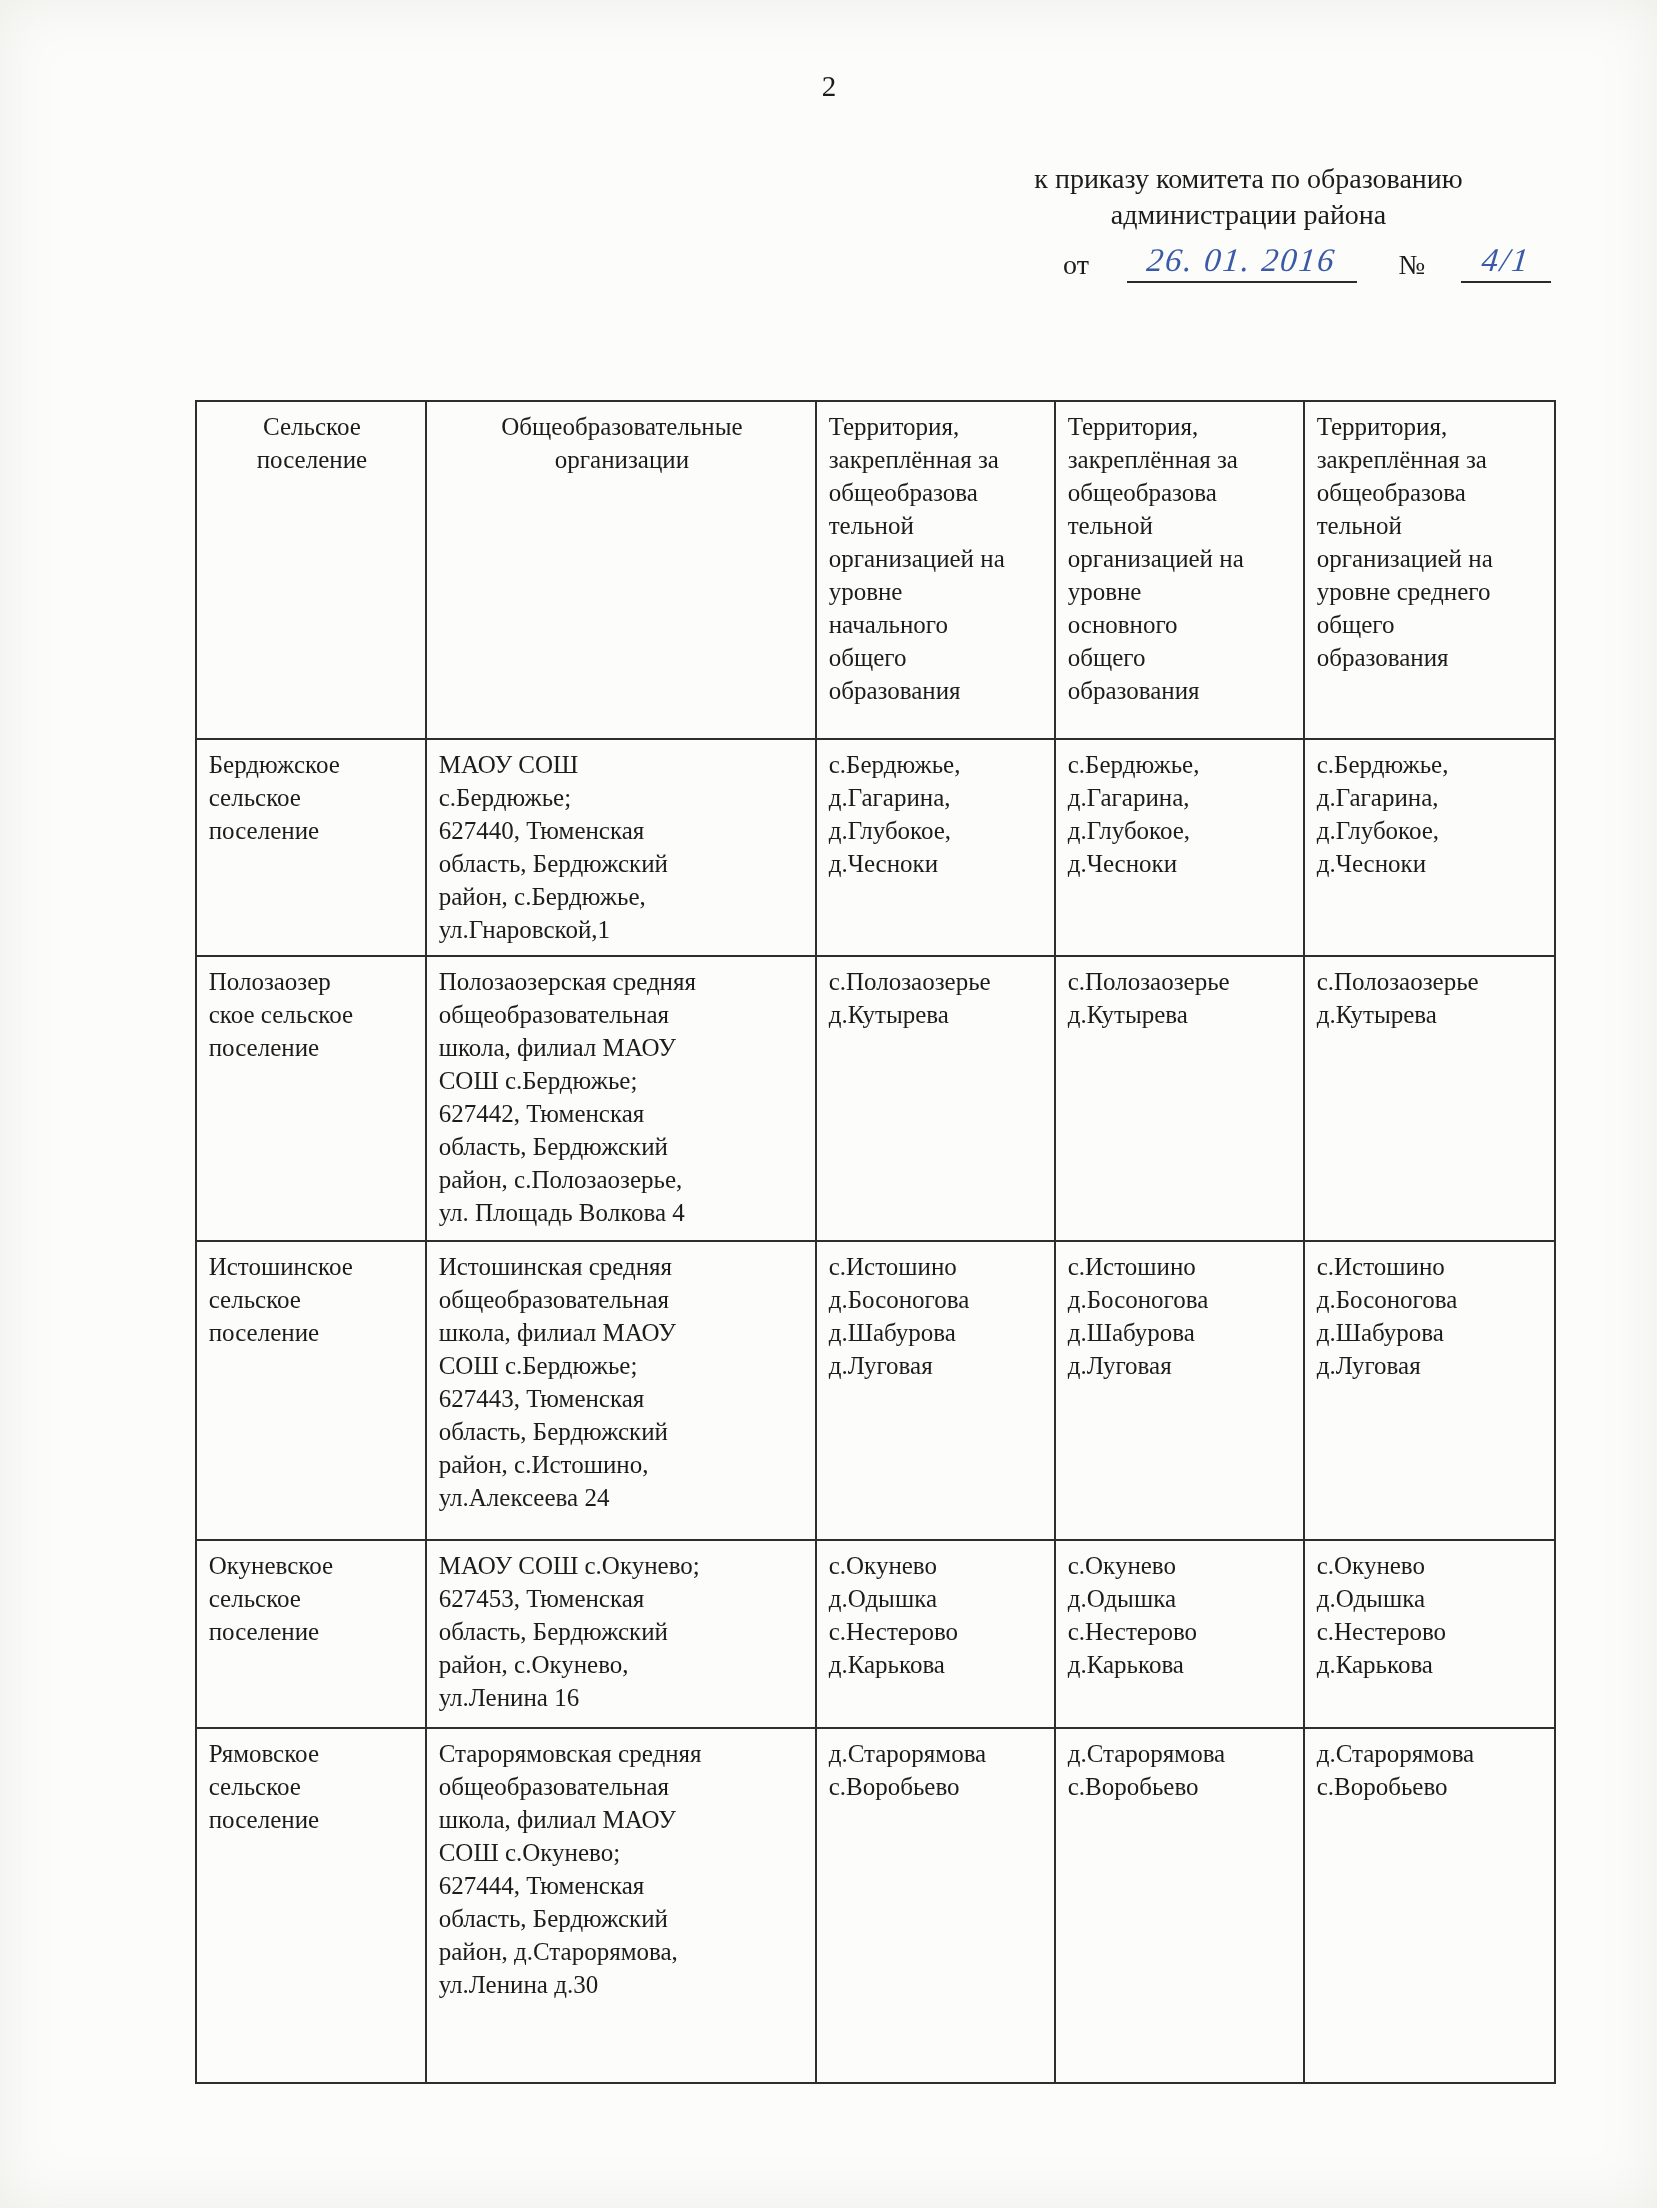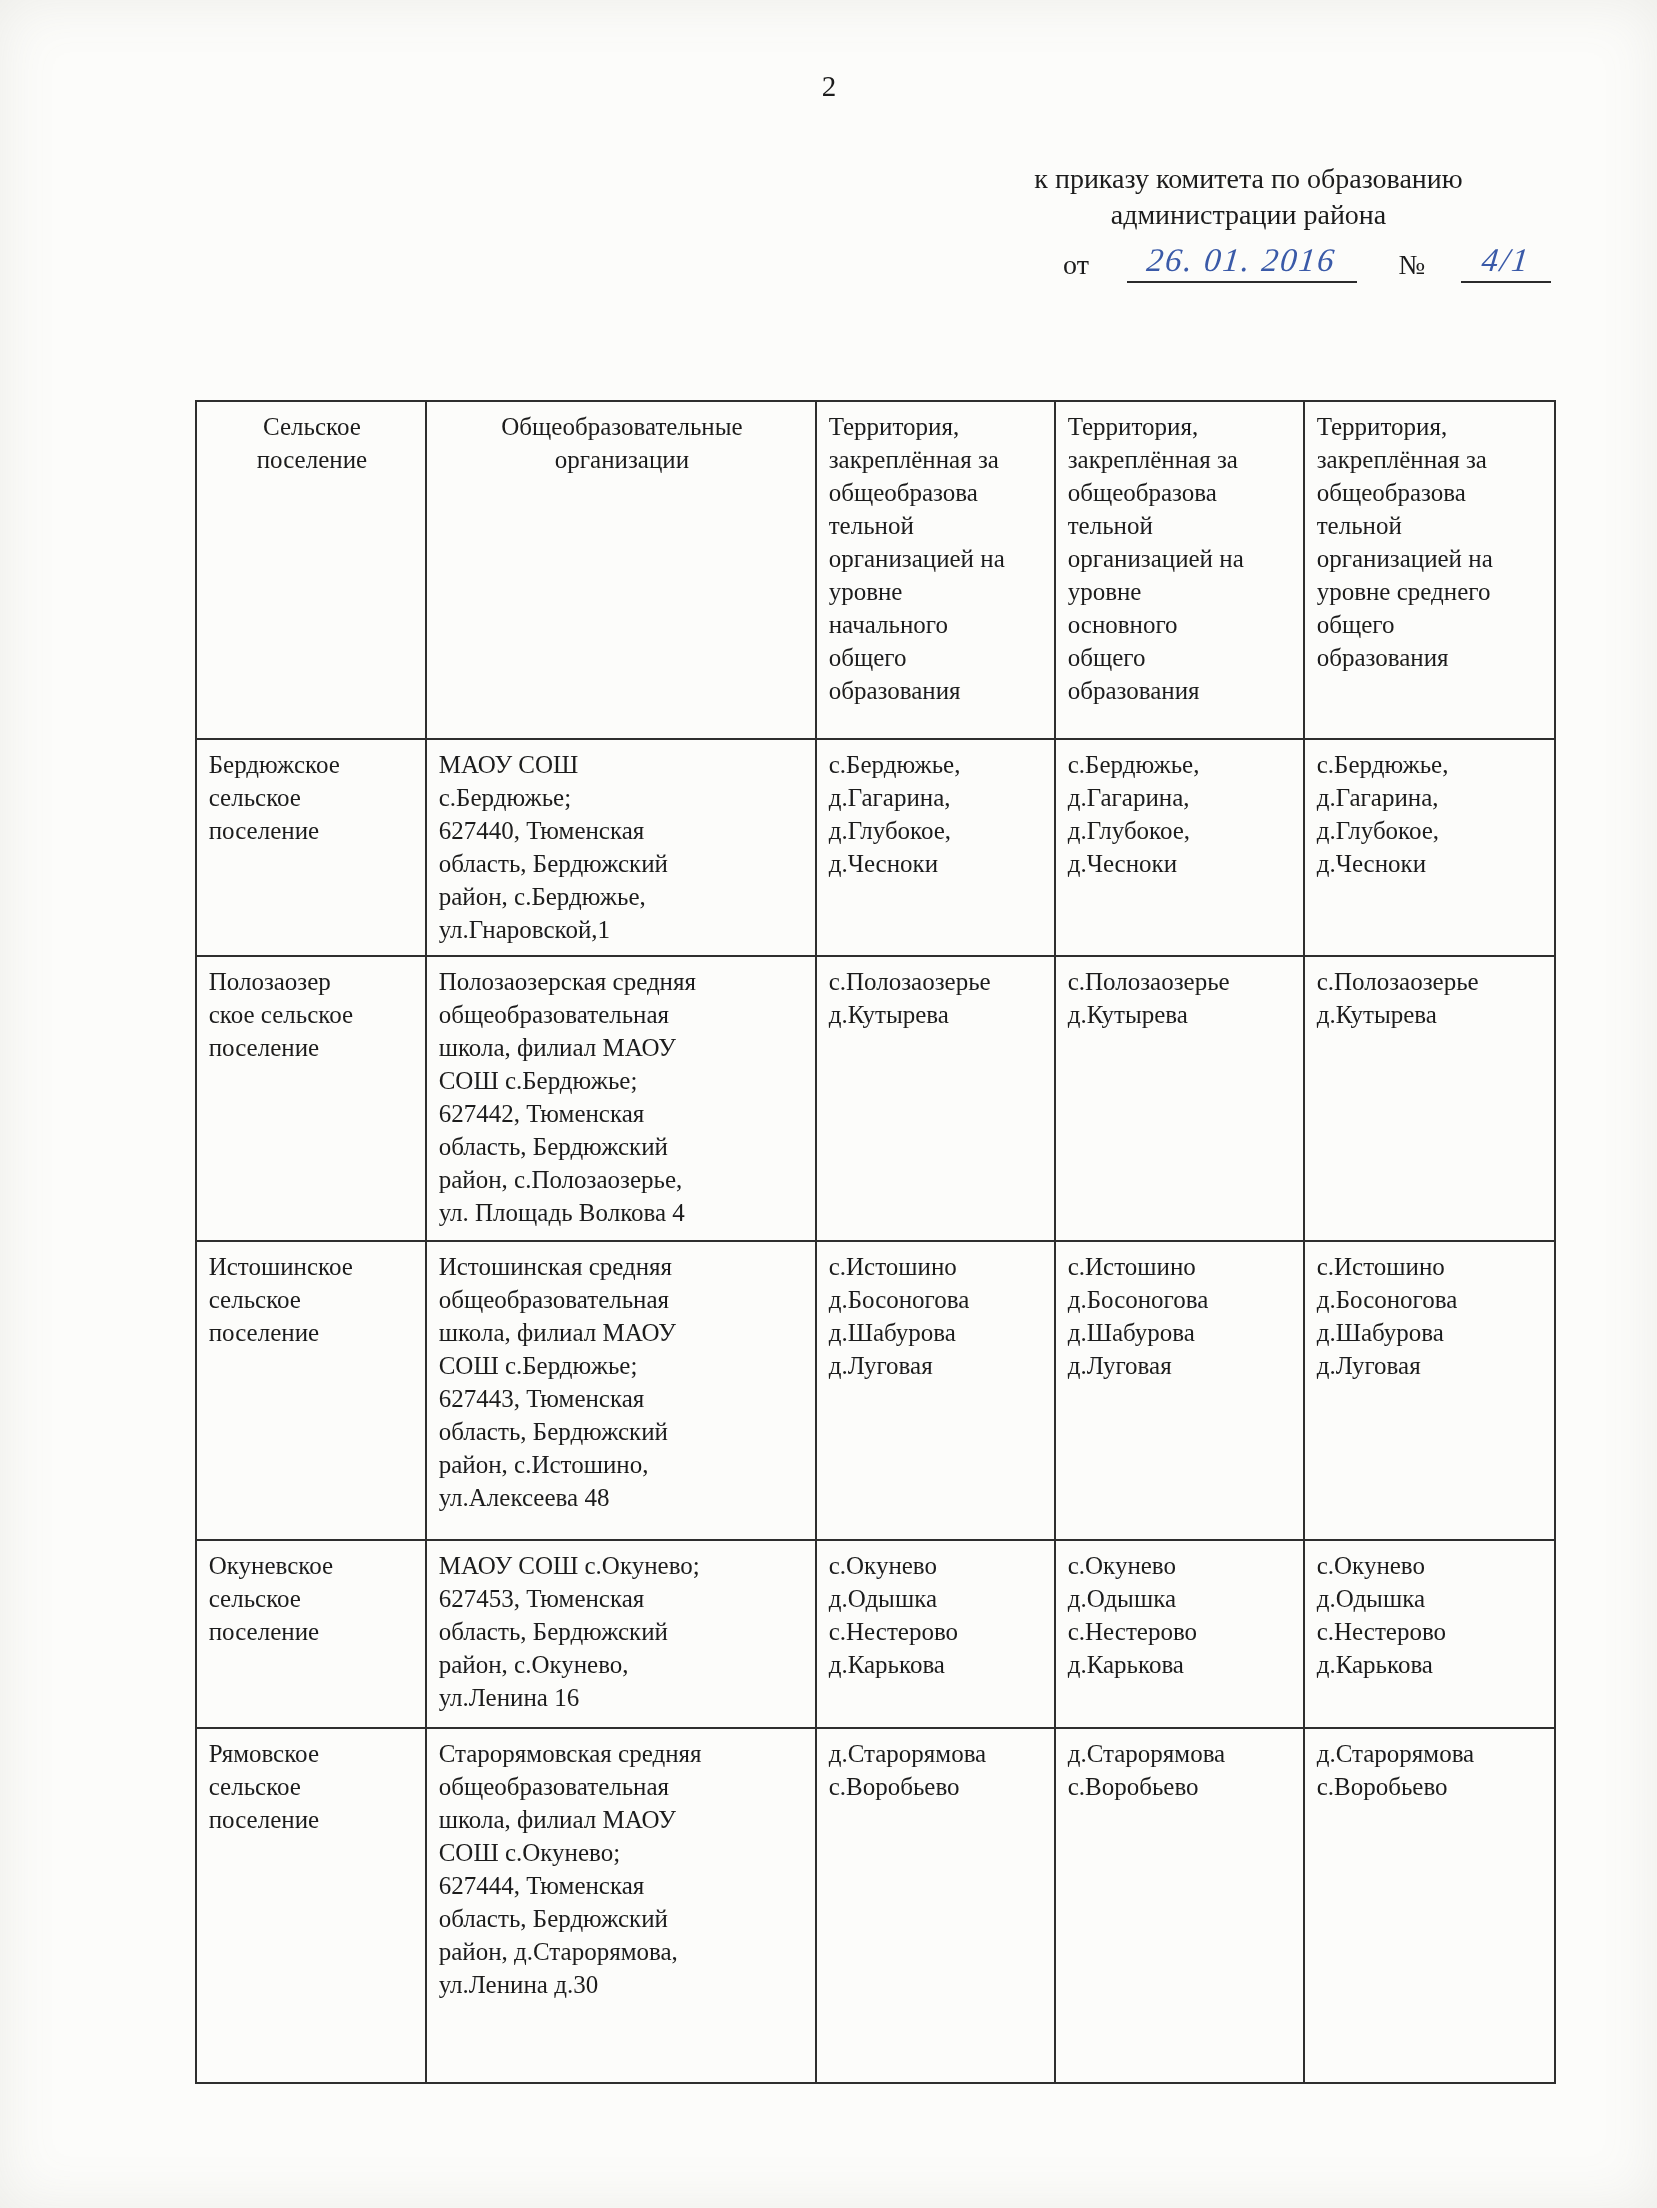--- a/index.html
+++ b/index.html
@@ -193,21 +193,21 @@
         <td>Истошинское
 сельское
 поселение</td>
         <td>Истошинская средняя
 общеобразовательная
 школа, филиал МАОУ
 СОШ с.Бердюжье;
 627443, Тюменская
 область, Бердюжский
 район, с.Истошино,
-ул.Алексеева 48</td>
+ул.Алексеева 24</td>
         <td>с.Истошино
 д.Босоногова
 д.Шабурова
 д.Луговая</td>
         <td>с.Истошино
 д.Босоногова
 д.Шабурова
 д.Луговая</td>
         <td>с.Истошино
 д.Босоногова

